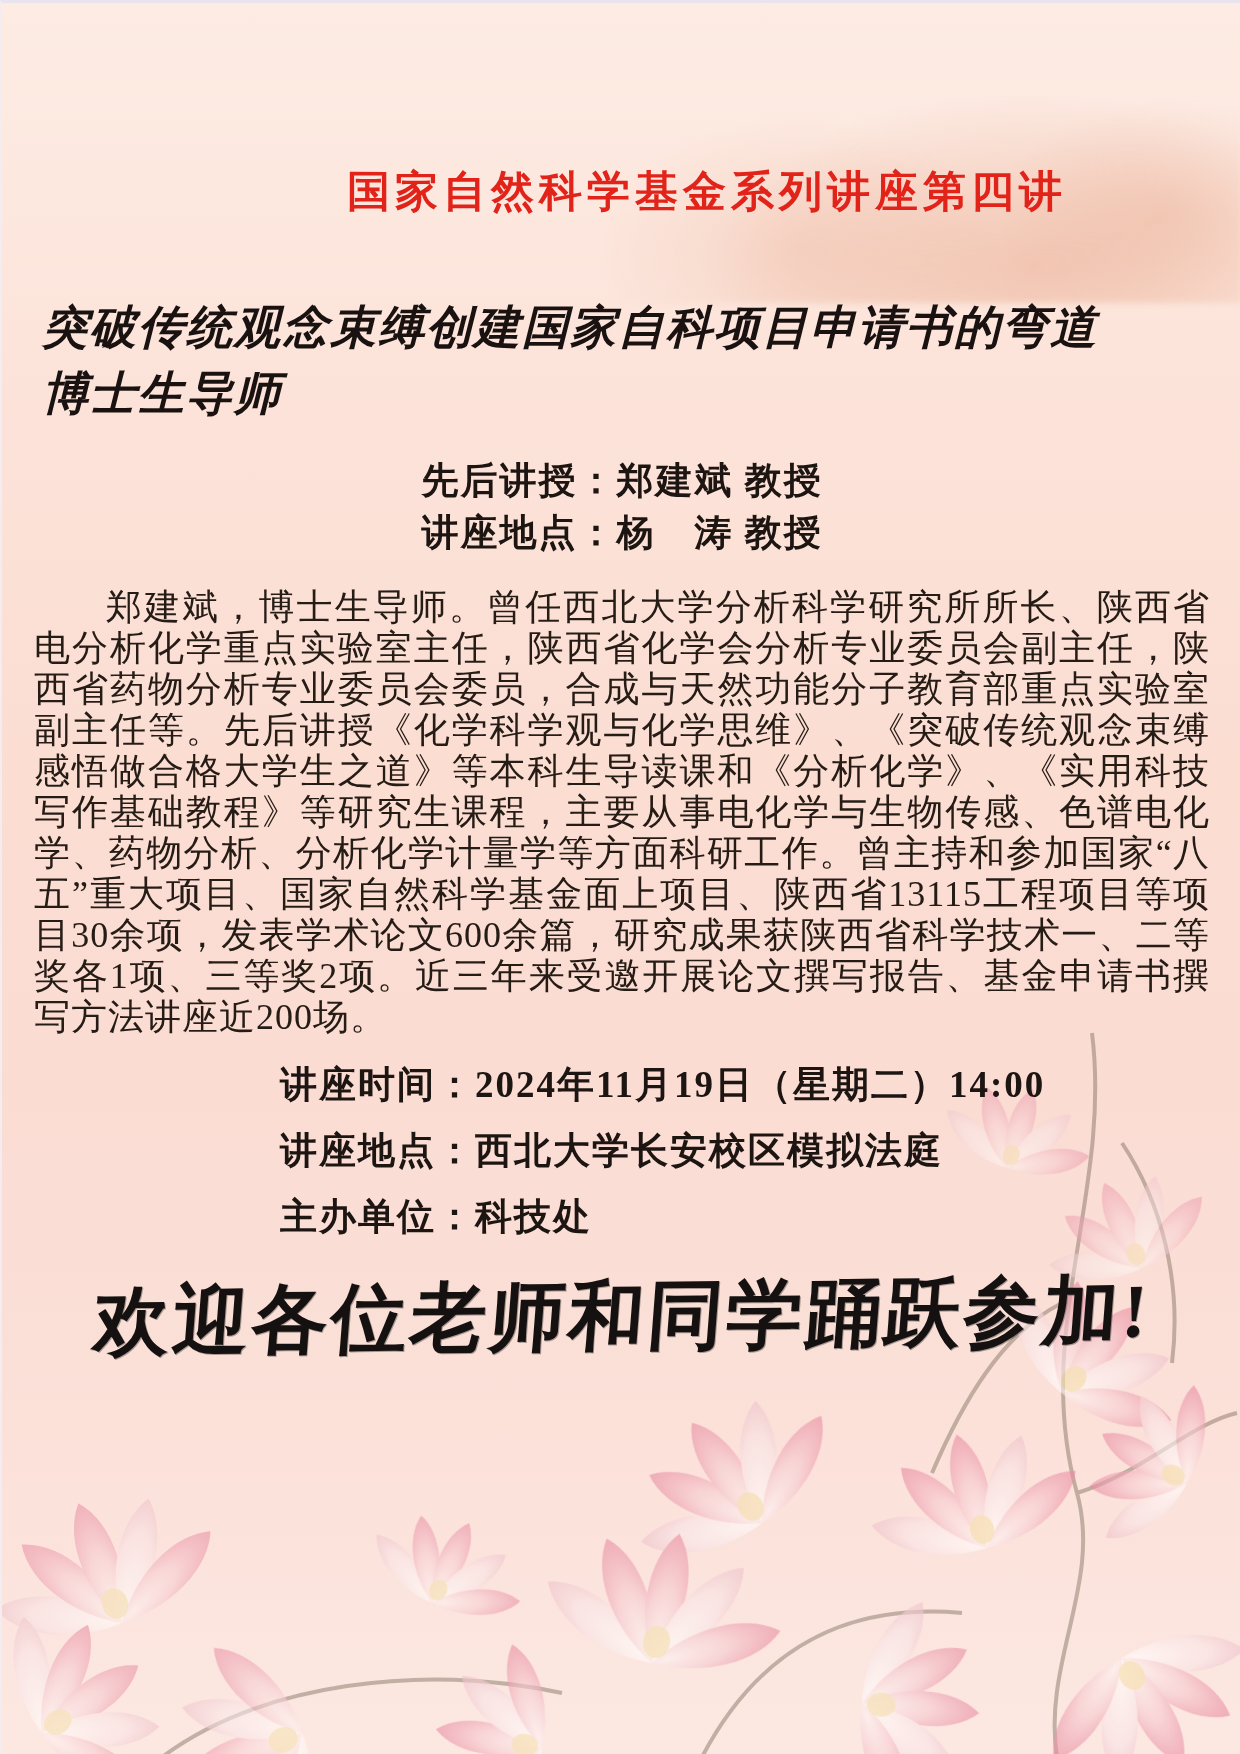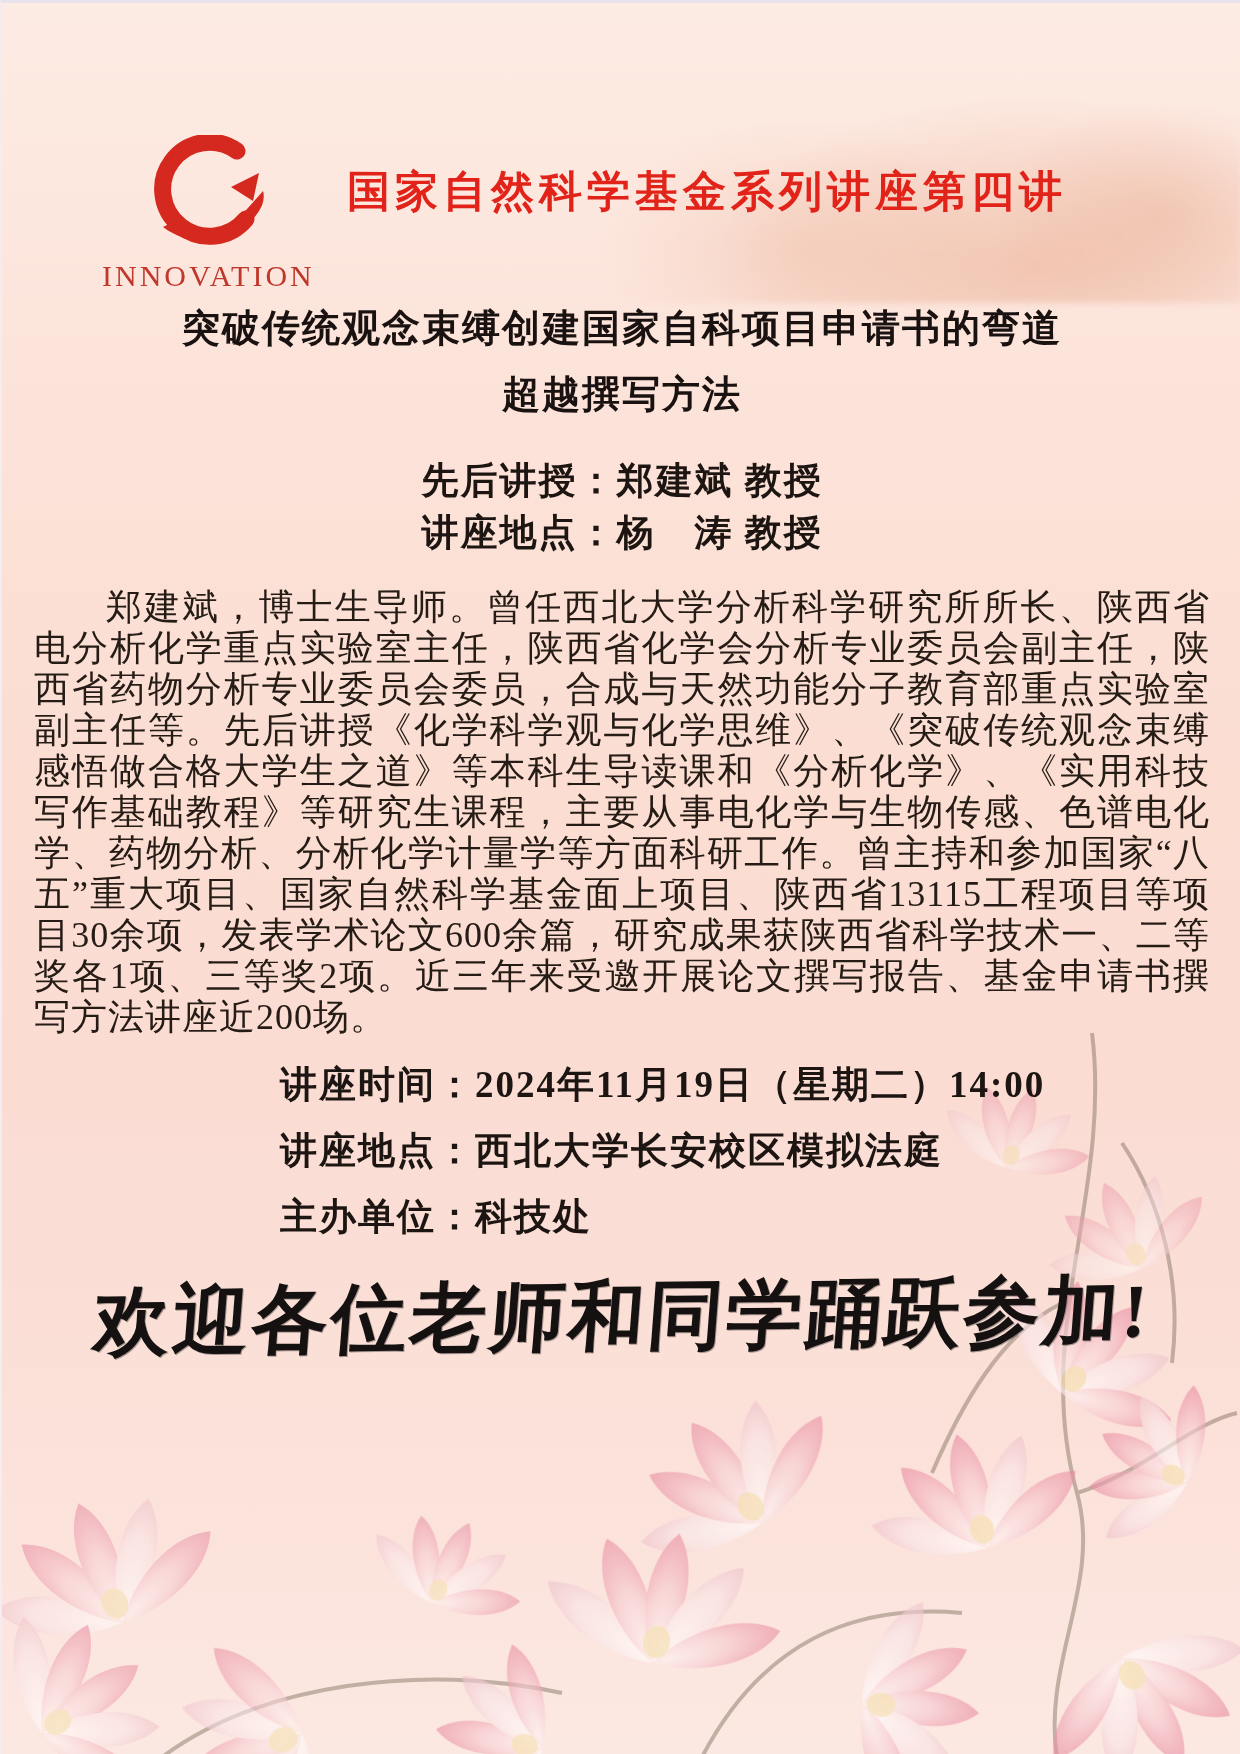--- a/index.html
+++ b/index.html
@@ -32,23 +32,24 @@
   .brand{
     margin-top:2px;font-size:30px;letter-spacing:3px;color:#c0382c;
     font-family:"Liberation Serif", serif;
   }
   .series-title{
     position:absolute;left:345px;top:160px;width:780px;
     font-size:43px;letter-spacing:5px;color:#e2231a;
     font-weight:600;white-space:nowrap;
   }
   .main-title{
-    text-align:center;font-weight:700;color:#191210;
-    font-size:38px;line-height:66px;letter-spacing:2px;
+    font-weight:700;color:#191210;
+    font-size:46px;line-height:66px;letter-spacing:2px;
     margin:0 40px;
+    font-style:italic;
   }
   .speakers{
     margin-top:28px;text-align:center;
   }
   .speakers .inner{display:inline-block;text-align:left;}
   .speaker-line{
     font-size:37px;line-height:52px;font-weight:700;letter-spacing:2px;color:#1d1512;
   }
   .bio{
     margin:28px 32px 0 32px;
@@ -130,36 +131,26 @@
       <use href="#bloom" transform="translate(120,1620) scale(1.3) rotate(-20)"></use>
       <use href="#bloom" transform="translate(40,1730) scale(1.2) rotate(55)"></use>
       <use href="#bloom" transform="translate(300,1730) scale(1.25) rotate(-110)"></use>
       <use href="#bloom" transform="translate(430,1600) scale(0.9) rotate(25)"></use>
     </g>
   </svg>
 
   <div class="content">
 
     <div class="header">
-      <div class="logo-wrap">
-        <svg class="logo-svg" viewBox="0 0 150 122" aria-hidden="true">
-          <path d="M104 16 A47 47 0 1 0 113 84" fill="none" stroke="#d5281e" stroke-width="17" stroke-linecap="round"></path>
-          <path d="M30 92 C 62 116 104 110 126 76 C 130 70 132 62 130 56 L 114 74 C 96 98 62 104 38 88 Z" fill="#d5281e"></path>
-          <polygon points="98,52 126,38 120,66" fill="#d5281e"></polygon>
-          <path d="M36 84 C 60 102 94 100 112 80" fill="none" stroke="#d5281e" stroke-width="4"></path>
-          <path d="M44 94 C 66 108 96 104 110 90" fill="none" stroke="#d5281e" stroke-width="3"></path>
-        </svg>
-        <div class="brand">INNOVATION</div>
-      </div>
       <div class="series-title">国家自然科学基金系列讲座第四讲</div>
     </div>
 
     <div class="main-title">
       <div>突破传统观念束缚创建国家自科项目申请书的弯道</div>
-      <div>超越撰写方法</div>
+      <div>博士生导师</div>
     </div>
 
     <div class="speakers">
       <div class="inner">
         <div class="speaker-line">先后讲授：郑建斌 教授</div>
         <div class="speaker-line">讲座地点：杨　涛 教授</div>
       </div>
     </div>
 
     <p class="bio">郑建斌，博士生导师。曾任西北大学分析科学研究所所长、陕西省电分析化学重点实验室主任，陕西省化学会分析专业委员会副主任，陕西省药物分析专业委员会委员，合成与天然功能分子教育部重点实验室副主任等。先后讲授《化学科学观与化学思维》、《突破传统观念束缚感悟做合格大学生之道》等本科生导读课和《分析化学》、《实用科技写作基础教程》等研究生课程，主要从事电化学与生物传感、色谱电化学、药物分析、分析化学计量学等方面科研工作。曾主持和参加国家“八五”重大项目、国家自然科学基金面上项目、陕西省13115工程项目等项目30余项，发表学术论文600余篇，研究成果获陕西省科学技术一、二等奖各1项、三等奖2项。近三年来受邀开展论文撰写报告、基金申请书撰写方法讲座近200场。</p>

